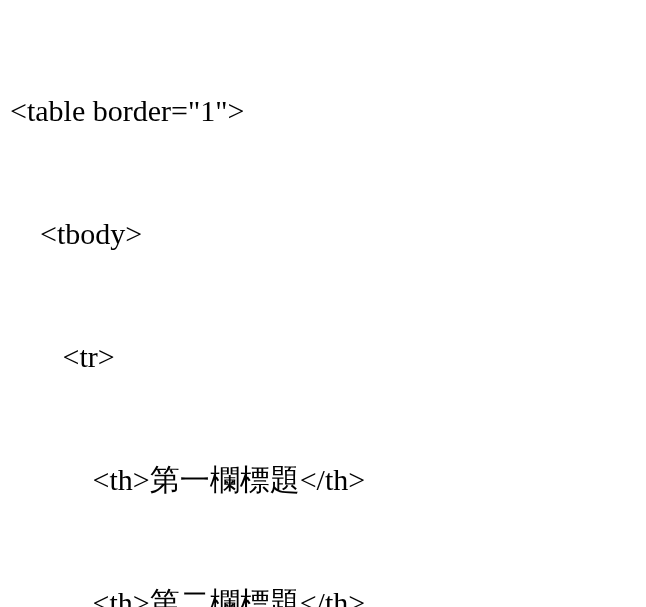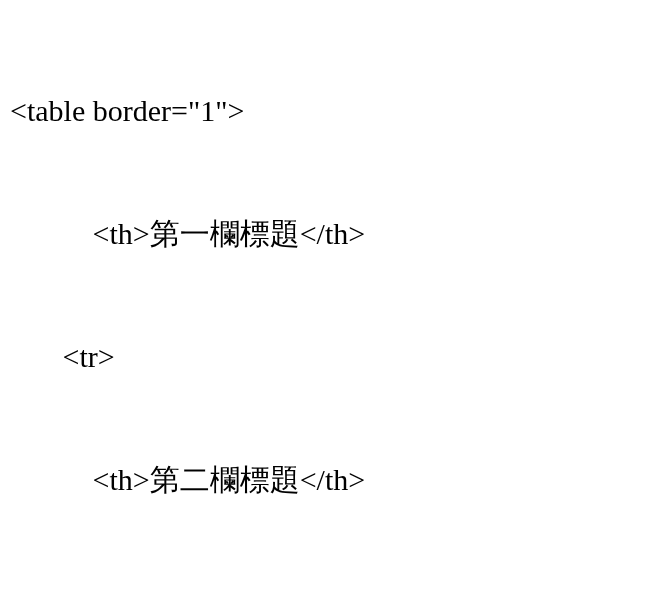--- a/index.html
+++ b/index.html
@@ -24,22 +24,23 @@
     .code-line {
       height: 41px;
       white-space: pre;
     }
   </style>
 </head>
 <body>
 
 <div class="code-block">
   <div class="code-line">&lt;table border="1"&gt;</div>
+  <div class="code-line">    &lt;tbody&gt;</div>
+  <div class="code-line">       &lt;tr&gt;</div>
   <div class="code-line">           &lt;th&gt;第一欄標題&lt;/th&gt;</div>
-  <div class="code-line">       &lt;tr&gt;</div>
   <div class="code-line">           &lt;th&gt;第二欄標題&lt;/th&gt;</div>
   
   
   
   
   
   
   
   
   

